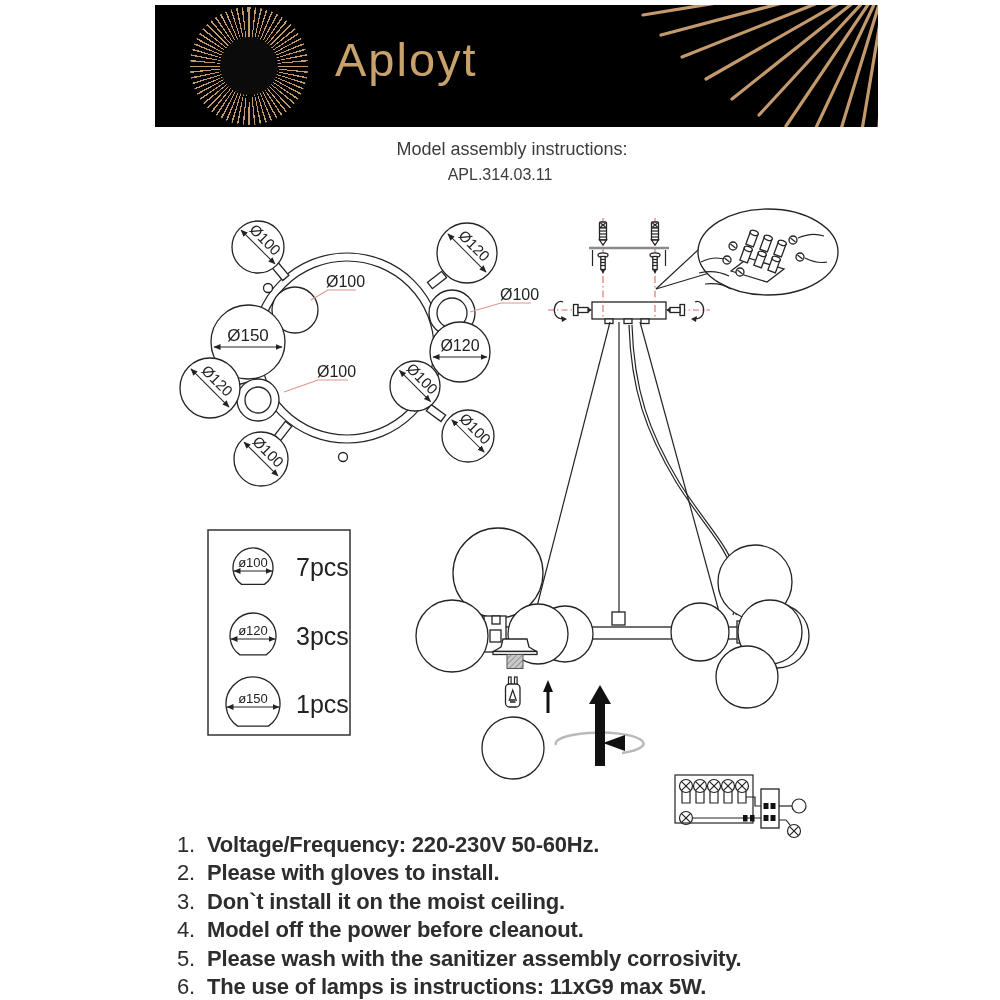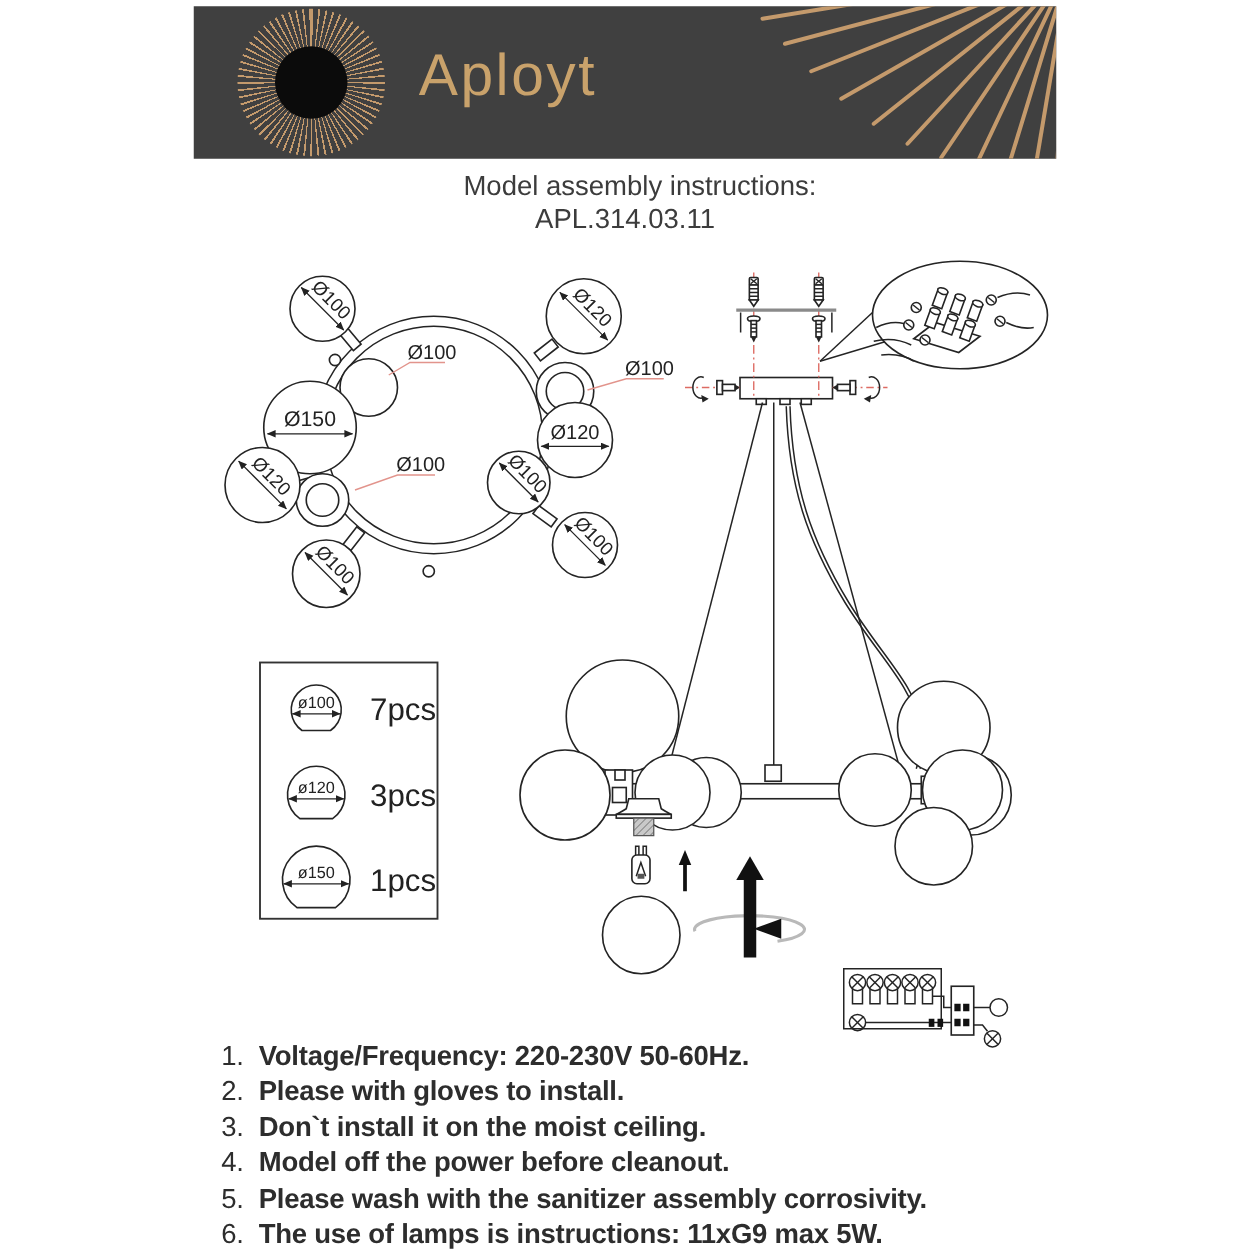--- a/index.html
+++ b/index.html
@@ -1,28 +1,28 @@
 <!DOCTYPE html>
 <html><head>
 <meta charset="utf-8">
 <style>
   html,body{margin:0;padding:0;background:#ffffff;}
   .page{position:relative;width:1000px;height:1000px;background:#fff;overflow:hidden;
         font-family:"Liberation Sans",sans-serif;}
   
-  .banner{position:absolute;left:155px;top:5px;width:690px;height:122px;background:#404040;overflow:hidden;}
+  .banner{position:absolute;left:155px;top:5px;width:690px;height:122px;background:#000000;overflow:hidden;padding-left:33px;}
   .sunburst{position:absolute;left:35px;top:2px;width:118px;height:118px;border-radius:50%;
             background:repeating-conic-gradient(#c49a6c 0deg 1.5deg, rgba(0,0,0,0) 1.5deg 5.6deg);}
   .sunburst::after{content:"";position:absolute;inset:30px;background:#0b0b0b;border-radius:50%;}
   .brand{position:absolute;left:180px;top:27px;font-size:47px;font-weight:400;color:#c9a26b;letter-spacing:2px;}
   .rays{position:absolute;right:0;top:0;width:690px;height:122px;}
   
   .title{position:absolute;left:0;top:136px;width:1000px;text-align:center;color:#3c3c3c;}
-  .title .t1{font-size:22px;line-height:26px;padding-left:24px;}
-  .title .t2{font-size:22px;line-height:26px;}
+  .title .t1{font-size:18px;line-height:26px;padding-left:24px;}
+  .title .t2{font-size:16px;line-height:26px;}
   
   .art{position:absolute;left:0;top:0;width:1000px;height:1000px;}
   .art text{fill:#222;}
   .ln{fill:none;stroke:#242424;stroke-width:1.2px;}
   .sp{fill:#ffffff;stroke:#242424;stroke-width:1.3px;}
   .dim{stroke:#222;stroke-width:1px;fill:none;}
   .red{stroke:#dd6b63;stroke-width:1.1px;fill:none;}
   .leader{stroke:#e2948c;stroke-width:1.1px;fill:none;}
   .gray{stroke:#b9b9b9;fill:none;}
   .blk{fill:#111;stroke:none;}

